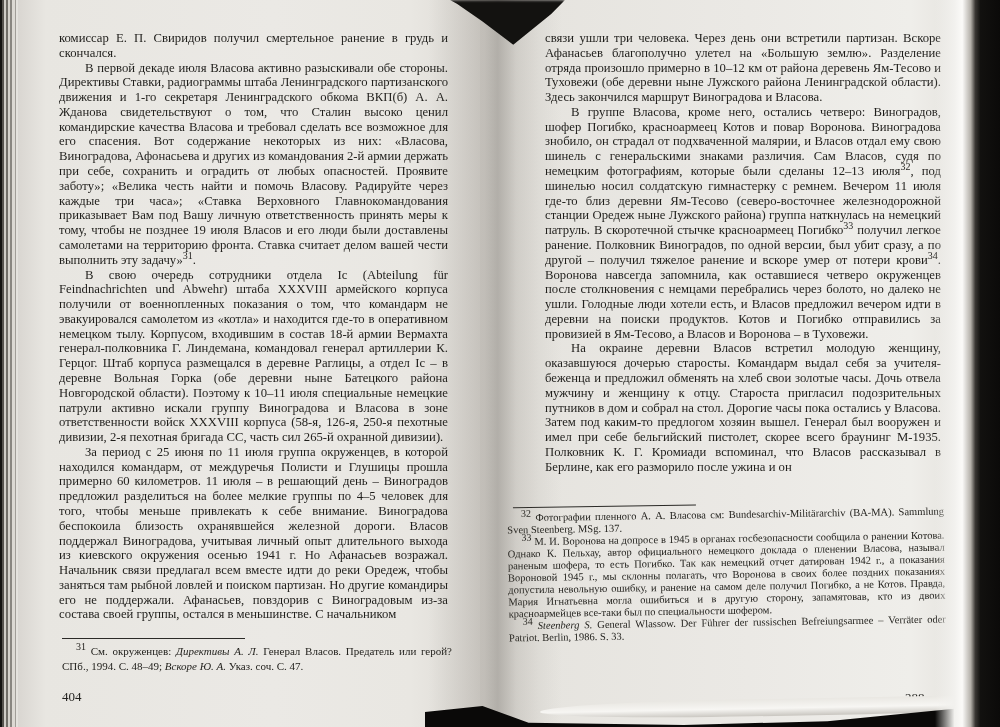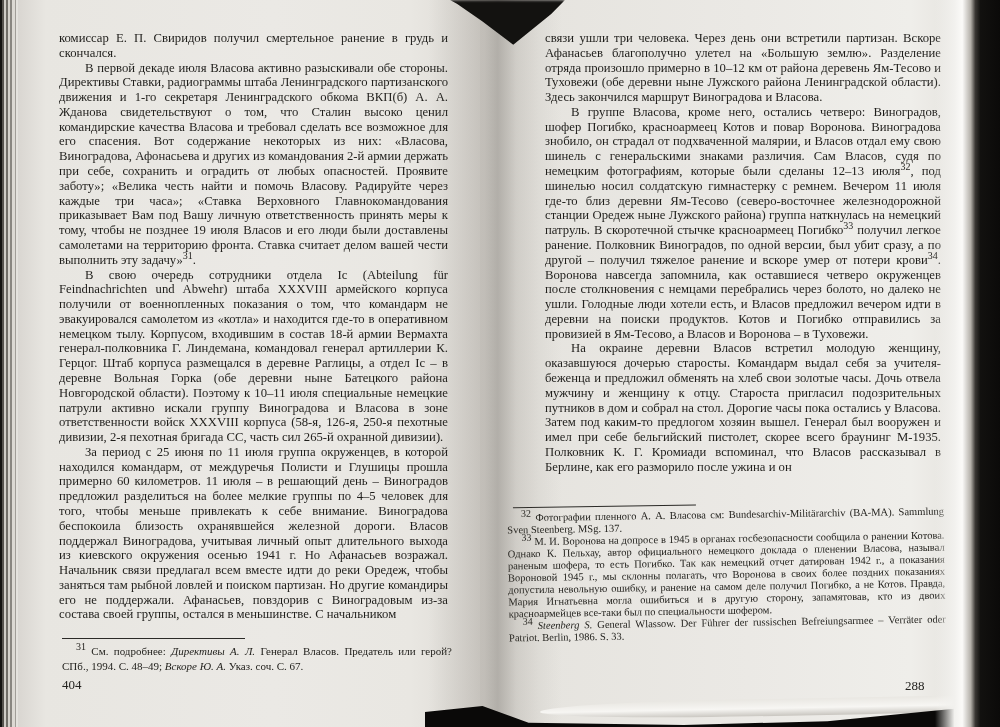--- a/index.html
+++ b/index.html
@@ -76,41 +76,41 @@
   .page-l .fn-rule{position:absolute;left:44px;top:638px;}
 
   .footnotes{color:#24231f;text-align:justify;hyphens:auto;-webkit-hyphens:auto;}
   .page-l .footnotes{position:absolute;left:44px;top:644px;width:390px;font-size:11px;line-height:15.4px;}
   .fn-block{position:absolute;left:28px;top:504px;width:437px;transform:rotate(-0.9deg);}
   .fn-block .fn-rule{margin:0 0 4px 6px;}
   .page-r .footnotes{font-size:10.5px;line-height:11.95px;}
   .fnote{margin:0;text-indent:14px;}
   .it{font-style:italic;}
 
-  .pageno{position:absolute;font-size:13px;color:#23221f;}
+  .pageno{position:absolute;font-size:13px;color:#23221f;margin-top:12px;}
   .pageno-l{left:44px;top:677px;}
   .pageno-r{left:425px;top:678px;}
 </style>
 </head>
 <body>
 
 <div class="photo">
 
   <div class="edge-left"></div>
 
   <section class="page page-l" lang="ru">
     <div class="body-text">
         <p class="para"><span>комиссар Е. П. Свиридов получил смертельное ранение в грудь и скончался.</span></p>
         <p class="para ind"><span>В первой декаде июля Власова активно разыскивали обе стороны. Директивы Ставки, радиограммы штаба Ленинградского партизанского движения и 1-го секретаря Ленинградского обкома ВКП(б) А. А. Жданова свидетельствуют о том, что Сталин высоко ценил командирские качества Власова и требовал сделать все возможное для его спасения. Вот содержание некоторых из них: «Власова, Виноградова, Афонасьева и других из командования 2-й армии держать при себе, сохранить и оградить от любых опасностей. Проявите заботу»; «Велика честь найти и помочь Власову. Радируйте через каждые три часа»; «Ставка Верховного Главнокомандования приказывает Вам под Вашу личную ответственность принять меры к тому, чтобы не позднее 19 июля Власов и его люди были доставлены самолетами на территорию фронта. Ставка считает делом вашей чести выполнить эту задачу»</span><sup>31</sup><span>.</span></p>
         <p class="para ind"><span>В свою очередь сотрудники отдела Ic (Abteilung für Feindnachrichten und Abwehr) штаба XXXVIII армейского корпуса получили от военнопленных показания о том, что командарм не эвакуировался самолетом из «котла» и находится где-то в оперативном немецком тылу. Корпусом, входившим в состав 18-й армии Вермахта генерал-полковника Г. Линдемана, командовал генерал артиллерии К. Герцог. Штаб корпуса размещался в деревне Раглицы, а отдел Ic – в деревне Вольная Горка (обе деревни ныне Батецкого района Новгородской области). Поэтому к 10–11 июля специальные немецкие патрули активно искали группу Виноградова и Власова в зоне ответственности войск XXXVIII корпуса (58-я, 126-я, 250-я пехотные дивизии, 2-я пехотная бригада СС, часть сил 265-й охранной дивизии).</span></p>
         <p class="para ind"><span>За период с 25 июня по 11 июля группа окруженцев, в которой находился командарм, от междуречья Полисти и Глушицы прошла примерно 60 километров. 11 июля – в решающий день –  Виноградов предложил разделиться на более мелкие группы по 4–5 человек для того, чтобы меньше привлекать к себе внимание. Виноградова беспокоила близость охранявшейся железной дороги. Власов поддержал Виноградова, учитывая личный опыт длительного выхода из киевского окружения осенью 1941 г. Но Афанасьев возражал. Начальник связи предлагал всем вместе идти до реки Оредеж, чтобы заняться там рыбной ловлей и поиском партизан. Но другие командиры его не поддержали. Афанасьев, повздорив с Виноградовым из-за состава своей группы, остался в меньшинстве. С начальником</span></p>
       </div>
     <div class="fn-rule"></div>
     <div class="footnotes">
-        <p class="fnote"><sup>31</sup><span> См. подробнее: </span><span class="it">Директивы А. Л.</span><span> Генерал Власов. Предатель или герой? СПб., 1994. С. 48–49; </span><span class="it">Вскоре Ю. А.</span><span> Указ. соч. С. 67.</span></p>
+        <p class="fnote"><sup>31</sup><span> См. окруженцев: </span><span class="it">Директивы А. Л.</span><span> Генерал Власов. Предатель или герой? СПб., 1994. С. 48–49; </span><span class="it">Вскоре Ю. А.</span><span> Указ. соч. С. 47.</span></p>
       </div>
     <div class="pageno pageno-l">404</div>
   </section>
 
   <section class="page page-r" lang="ru">
     <div class="body-text">
         <p class="para"><span>связи ушли три человека. Через день они встретили партизан. Вскоре Афанасьев благополучно улетел на «Большую землю». Разделение отряда произошло примерно в 10–12 км от района деревень Ям-Тесово и Туховежи (обе деревни ныне Лужского района Ленинградской области). Здесь закончился маршрут Виноградова и Власова.</span></p>
         <p class="para ind"><span>В группе Власова, кроме него, остались четверо: Виноградов, шофер Погибко, красноармеец Котов и повар Воронова. Виноградова знобило, он страдал от подхваченной малярии, и Власов отдал ему свою шинель с генеральскими знаками различия. Сам Власов, судя по немецким фотографиям, которые были сделаны 12–13 июля</span><sup>32</sup><span>, под шинелью носил солдатскую гимнастерку с ремнем. Вечером 11 июля где-то близ деревни Ям-Тесово (северо-восточнее железнодорожной станции Оредеж ныне Лужского района) группа наткнулась на немецкий патруль. В скоротечной стычке красноармеец Погибко</span><sup>33</sup><span> получил легкое ранение. Полковник Виноградов, по одной версии, был убит сразу, а по другой – получил тяжелое ранение и вскоре умер от потери крови</span><sup>34</sup><span>. Воронова навсегда запомнила, как оставшиеся четверо окруженцев после столкновения с немцами перебрались через болото, но далеко не ушли. Голодные люди хотели есть, и Власов предложил вечером идти в деревни на поиски продуктов. Котов и Погибко отправились за провизией в Ям-Тесово, а Власов и Воронова – в Туховежи.</span></p>
         <p class="para ind"><span>На окраине деревни Власов встретил молодую женщину, оказавшуюся дочерью старосты. Командарм выдал себя за учителя-беженца и предложил обменять на хлеб свои золотые часы. Дочь отвела мужчину и женщину к отцу. Староста пригласил подозрительных путников в дом и собрал на стол. Дорогие часы пока остались у Власова. Затем под каким-то предлогом хозяин вышел. Генерал был вооружен и имел при себе бельгийский пистолет, скорее всего браунинг М-1935. Полковник К. Г. Кромиади вспоминал, что Власов рассказывал в Берлине, как его разморило после ужина и он</span></p>
       </div>

